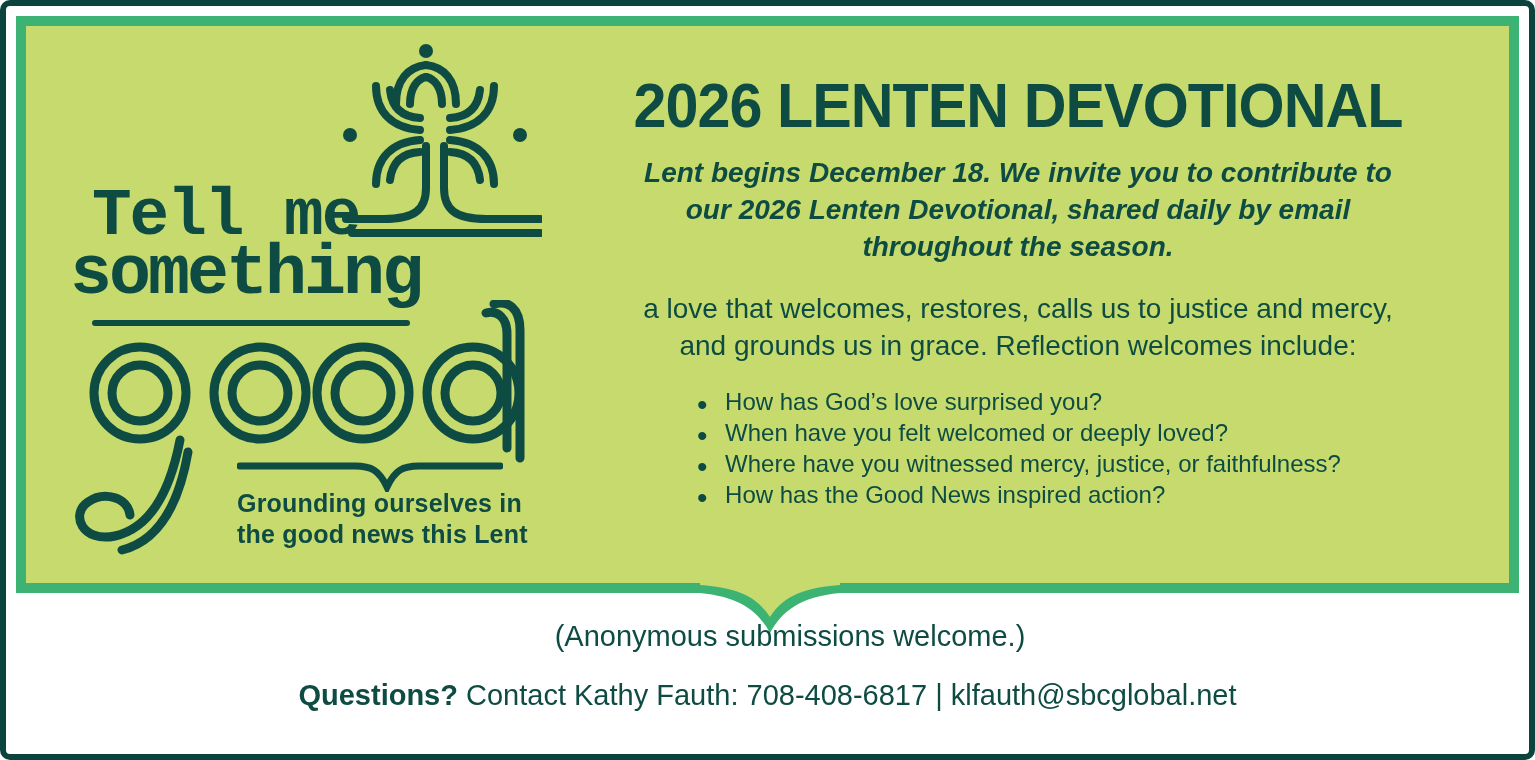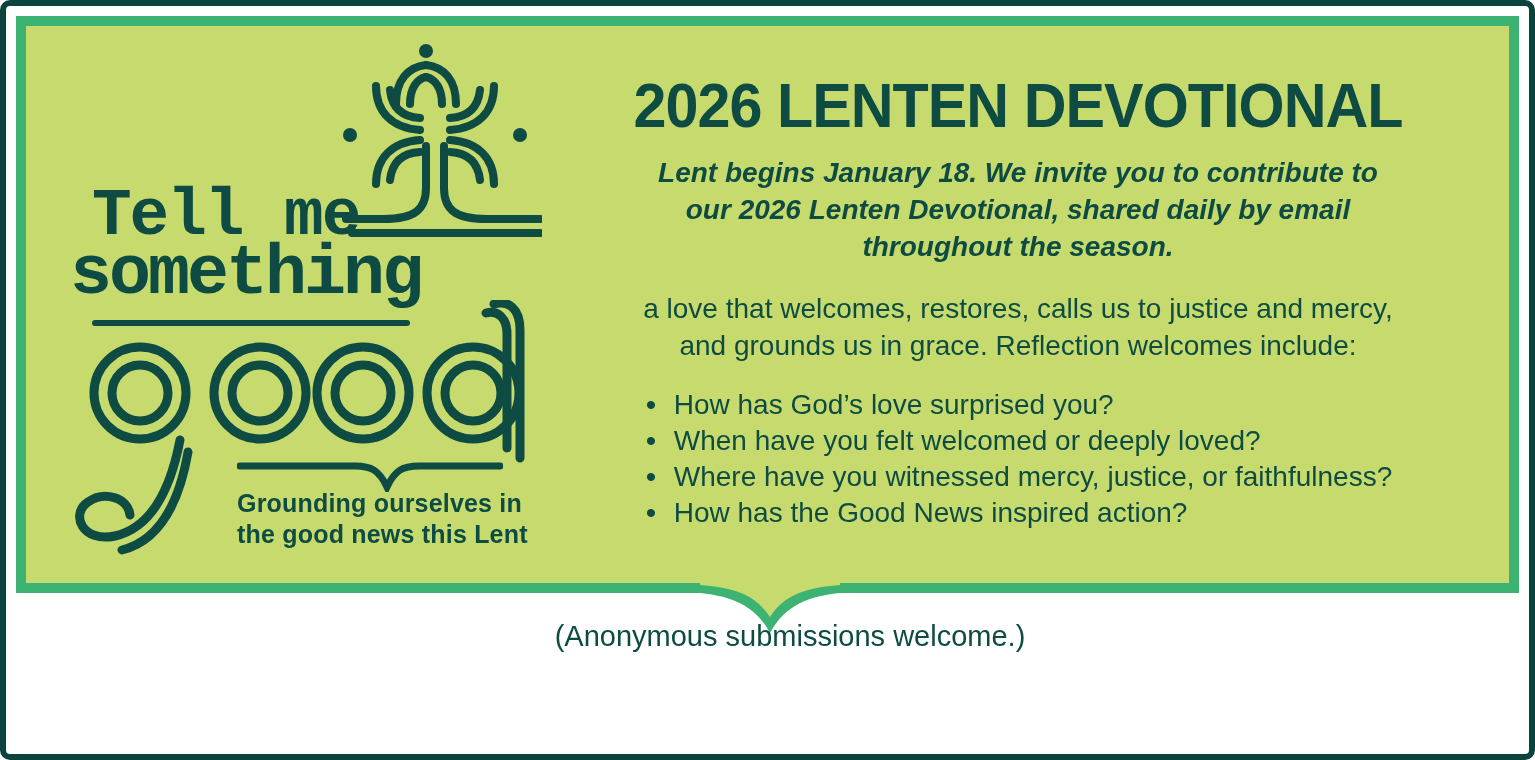--- a/index.html
+++ b/index.html
@@ -43,21 +43,21 @@
     position:absolute;left:534px;top:48px;width:916px;text-align:center;
   }
   .title{
     font-size:63px;font-weight:700;letter-spacing:-1px;line-height:1;
     transform:scaleX(0.94);transform-origin:50% 50%;white-space:nowrap;
   }
   .intro{margin-top:18px;font-size:28px;font-weight:700;font-style:italic;line-height:1.32;}
   .body-text{margin-top:24px;font-size:28px;line-height:1.34;}
   .bullets{
     display:inline-block;text-align:left;margin:22px 0 0 0;padding:0;list-style:none;
-    font-size:28px;line-height:1.29;
+    font-size:24px;line-height:1.29;
   }
   .bullets li{position:relative;padding-left:30px;}
   .bullets li::before{content:"\2022";position:absolute;left:2px;top:-1px;font-size:30px;}
   
   .tail-svg{position:absolute;left:700px;top:583px;width:140px;height:50px;z-index:10;}
   
   .footer{position:absolute;left:0;right:0;top:610px;text-align:center;z-index:20;}
   .footer .line1{font-size:29px;line-height:1.2;}
   .footer .line2{font-size:29px;line-height:1.2;margin-top:9px;margin-left:45px;}
   .footer .line3{font-size:29px;line-height:1.2;margin-top:24px;}
@@ -134,21 +134,21 @@
 
     <div class="tagline">
       <div>Grounding ourselves in</div>
       <div>the good news this Lent</div>
     </div>
 
     <div class="content">
       <div class="title">2026 LENTEN DEVOTIONAL</div>
 
       <div class="intro">
-        <div>Lent begins January 18. We invite you to contribute to</div>
+        <div>Lent begins December 18. We invite you to contribute to</div>
         <div>our 2026 Lenten Devotional, shared daily by email</div>
         <div>throughout the season.</div>
       </div>
 
       <div class="body-text">
         <div>a love that welcomes, restores, calls us to justice and mercy,</div>
         <div>and grounds us in grace. Reflection welcomes include:</div>
       </div>
 
       <ul class="bullets">
@@ -160,16 +160,19 @@
     </div>
   </div>
 
   <svg class="tail-svg" viewBox="0 0 140 50">
     <path d="M0,0 L140,0 L140,10 C100,14 82,28 70,50 C58,28 40,14 0,10 Z" fill="#3cb372"></path>
     <path d="M0,0 L140,0 L140,2 C98,5 82,16 70,34 C58,16 42,5 0,2 Z" fill="#c6da6d"></path>
   </svg>
 
   <div class="footer">
     <div class="line2">(Anonymous submissions welcome.)</div>
+    <div class="line3">
+      <span class="b">Questions?</span><span> Contact Kathy Fauth: 708-408-6817 | klfauth@sbcglobal.net</span>
+    </div>
   </div>
 
   <div class="frame"></div>
 </div>
 
 </body></html>

